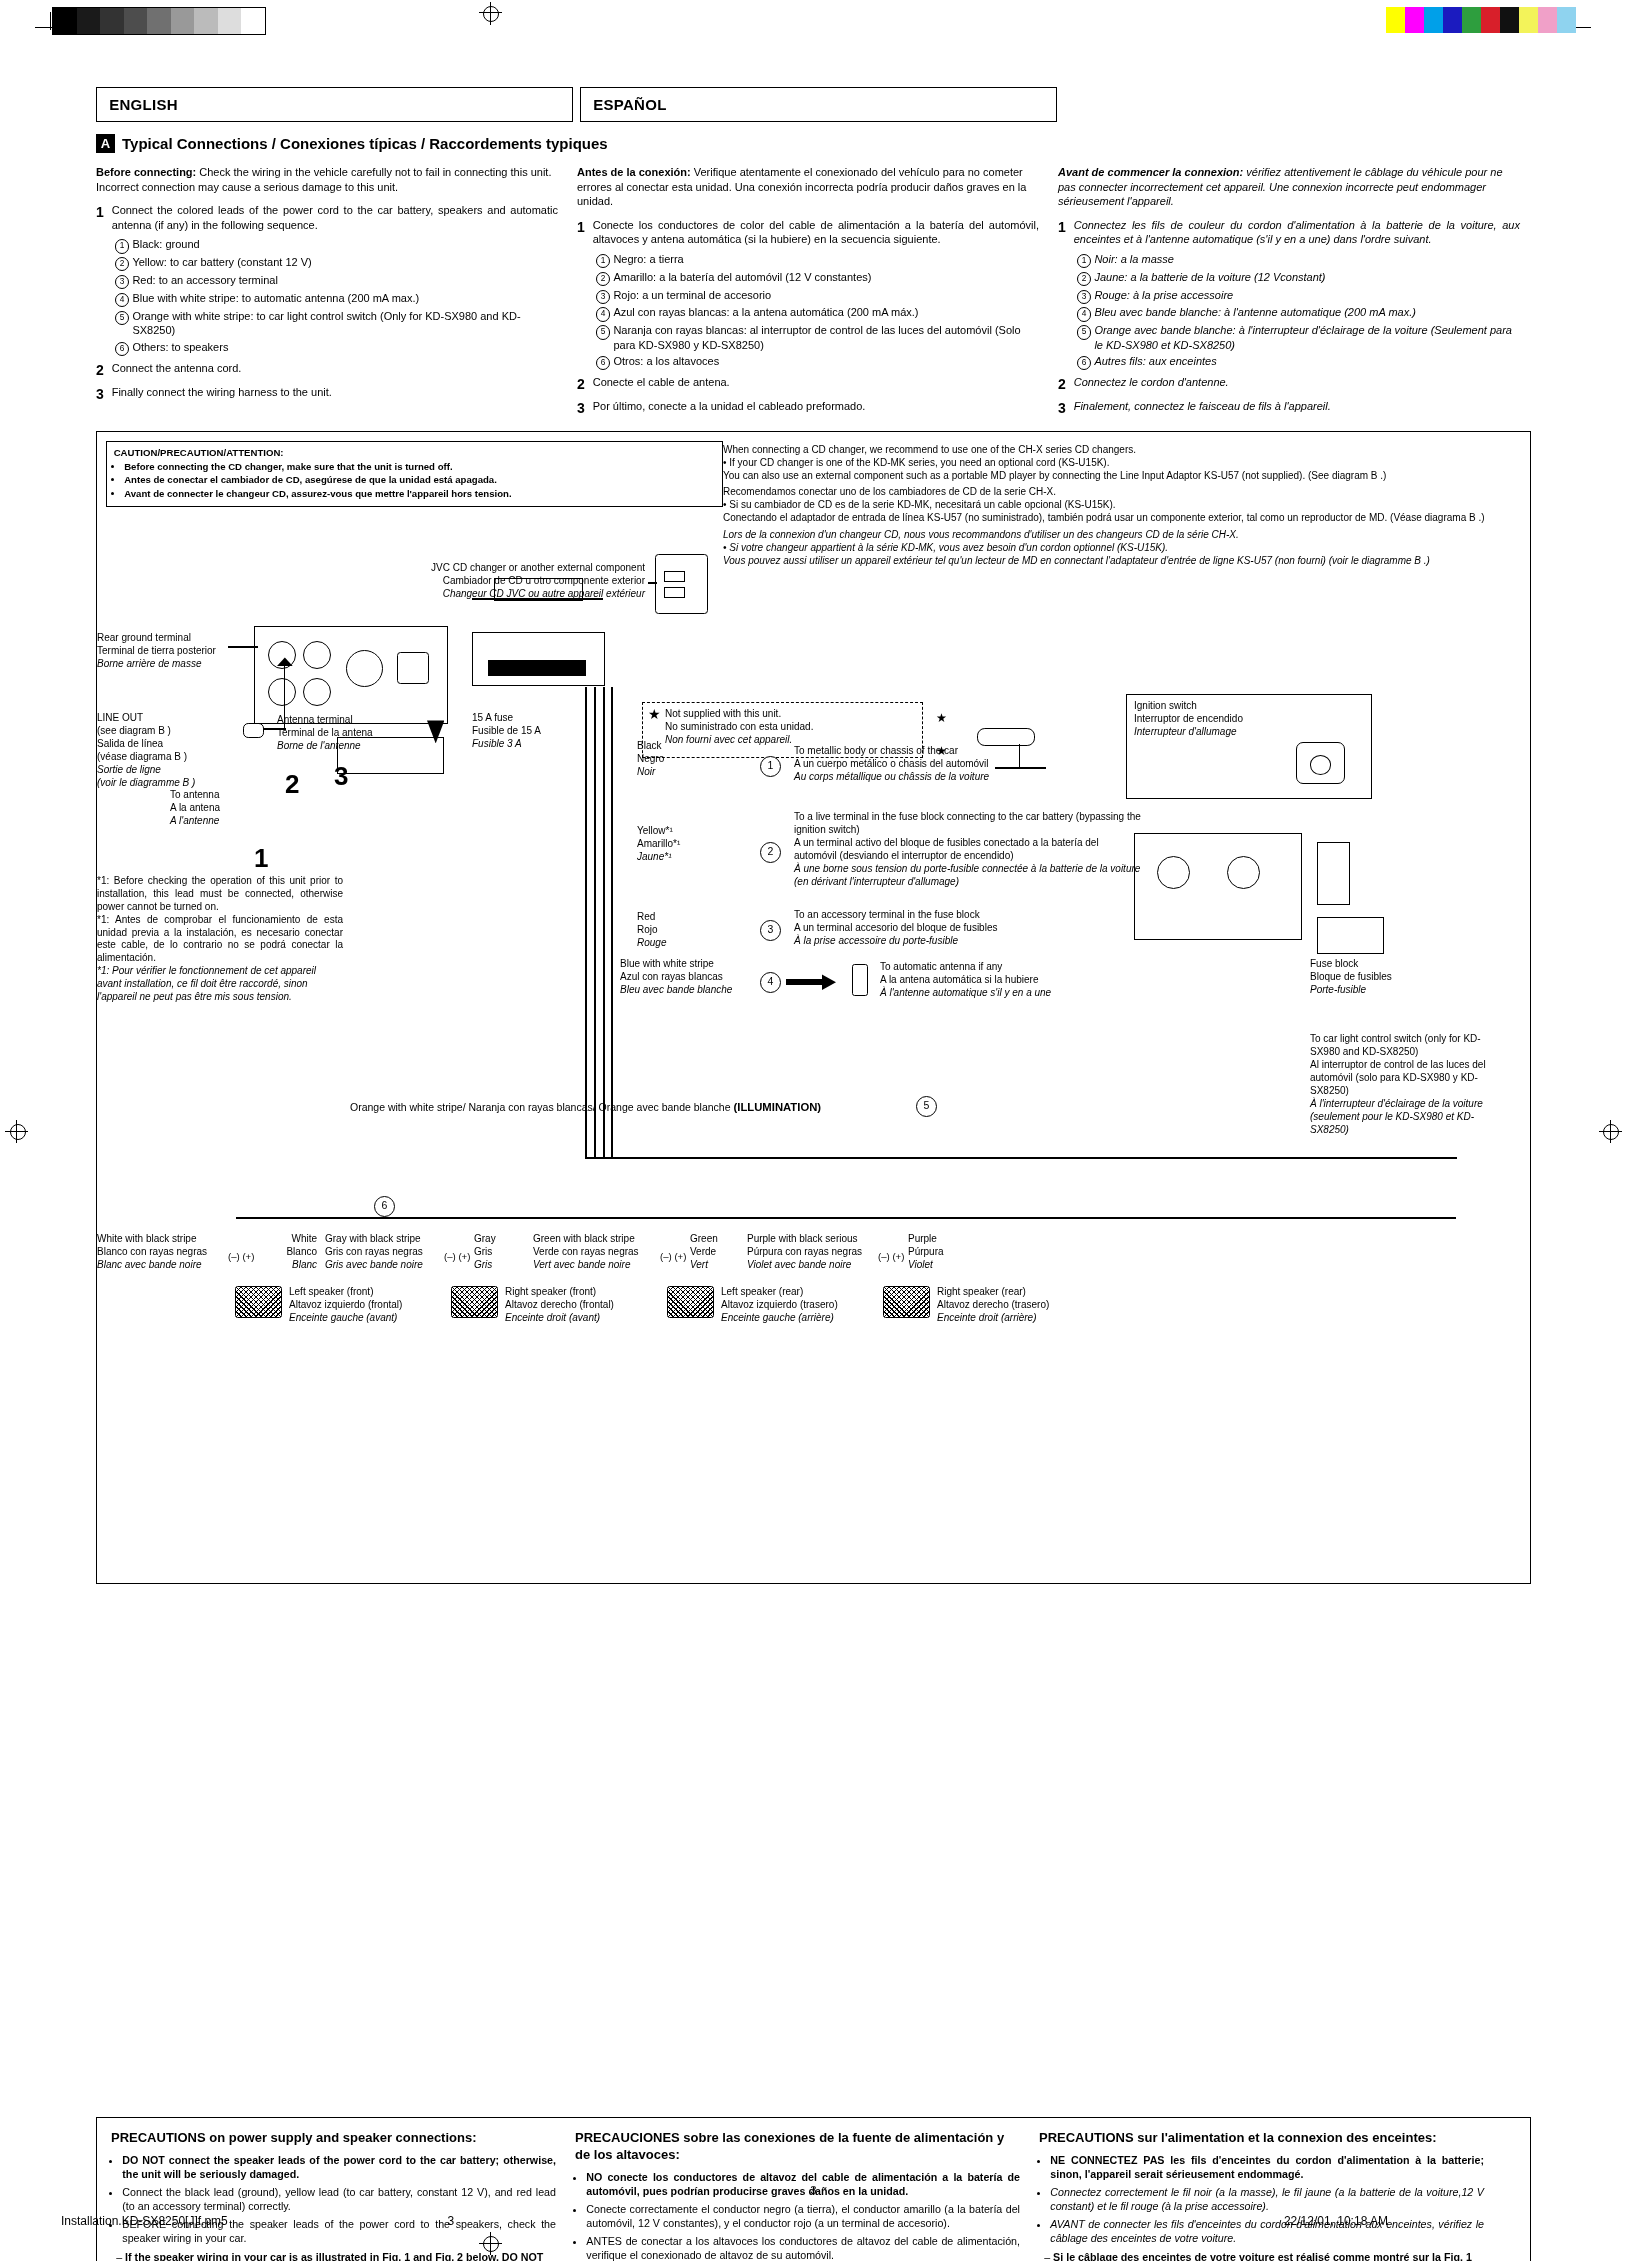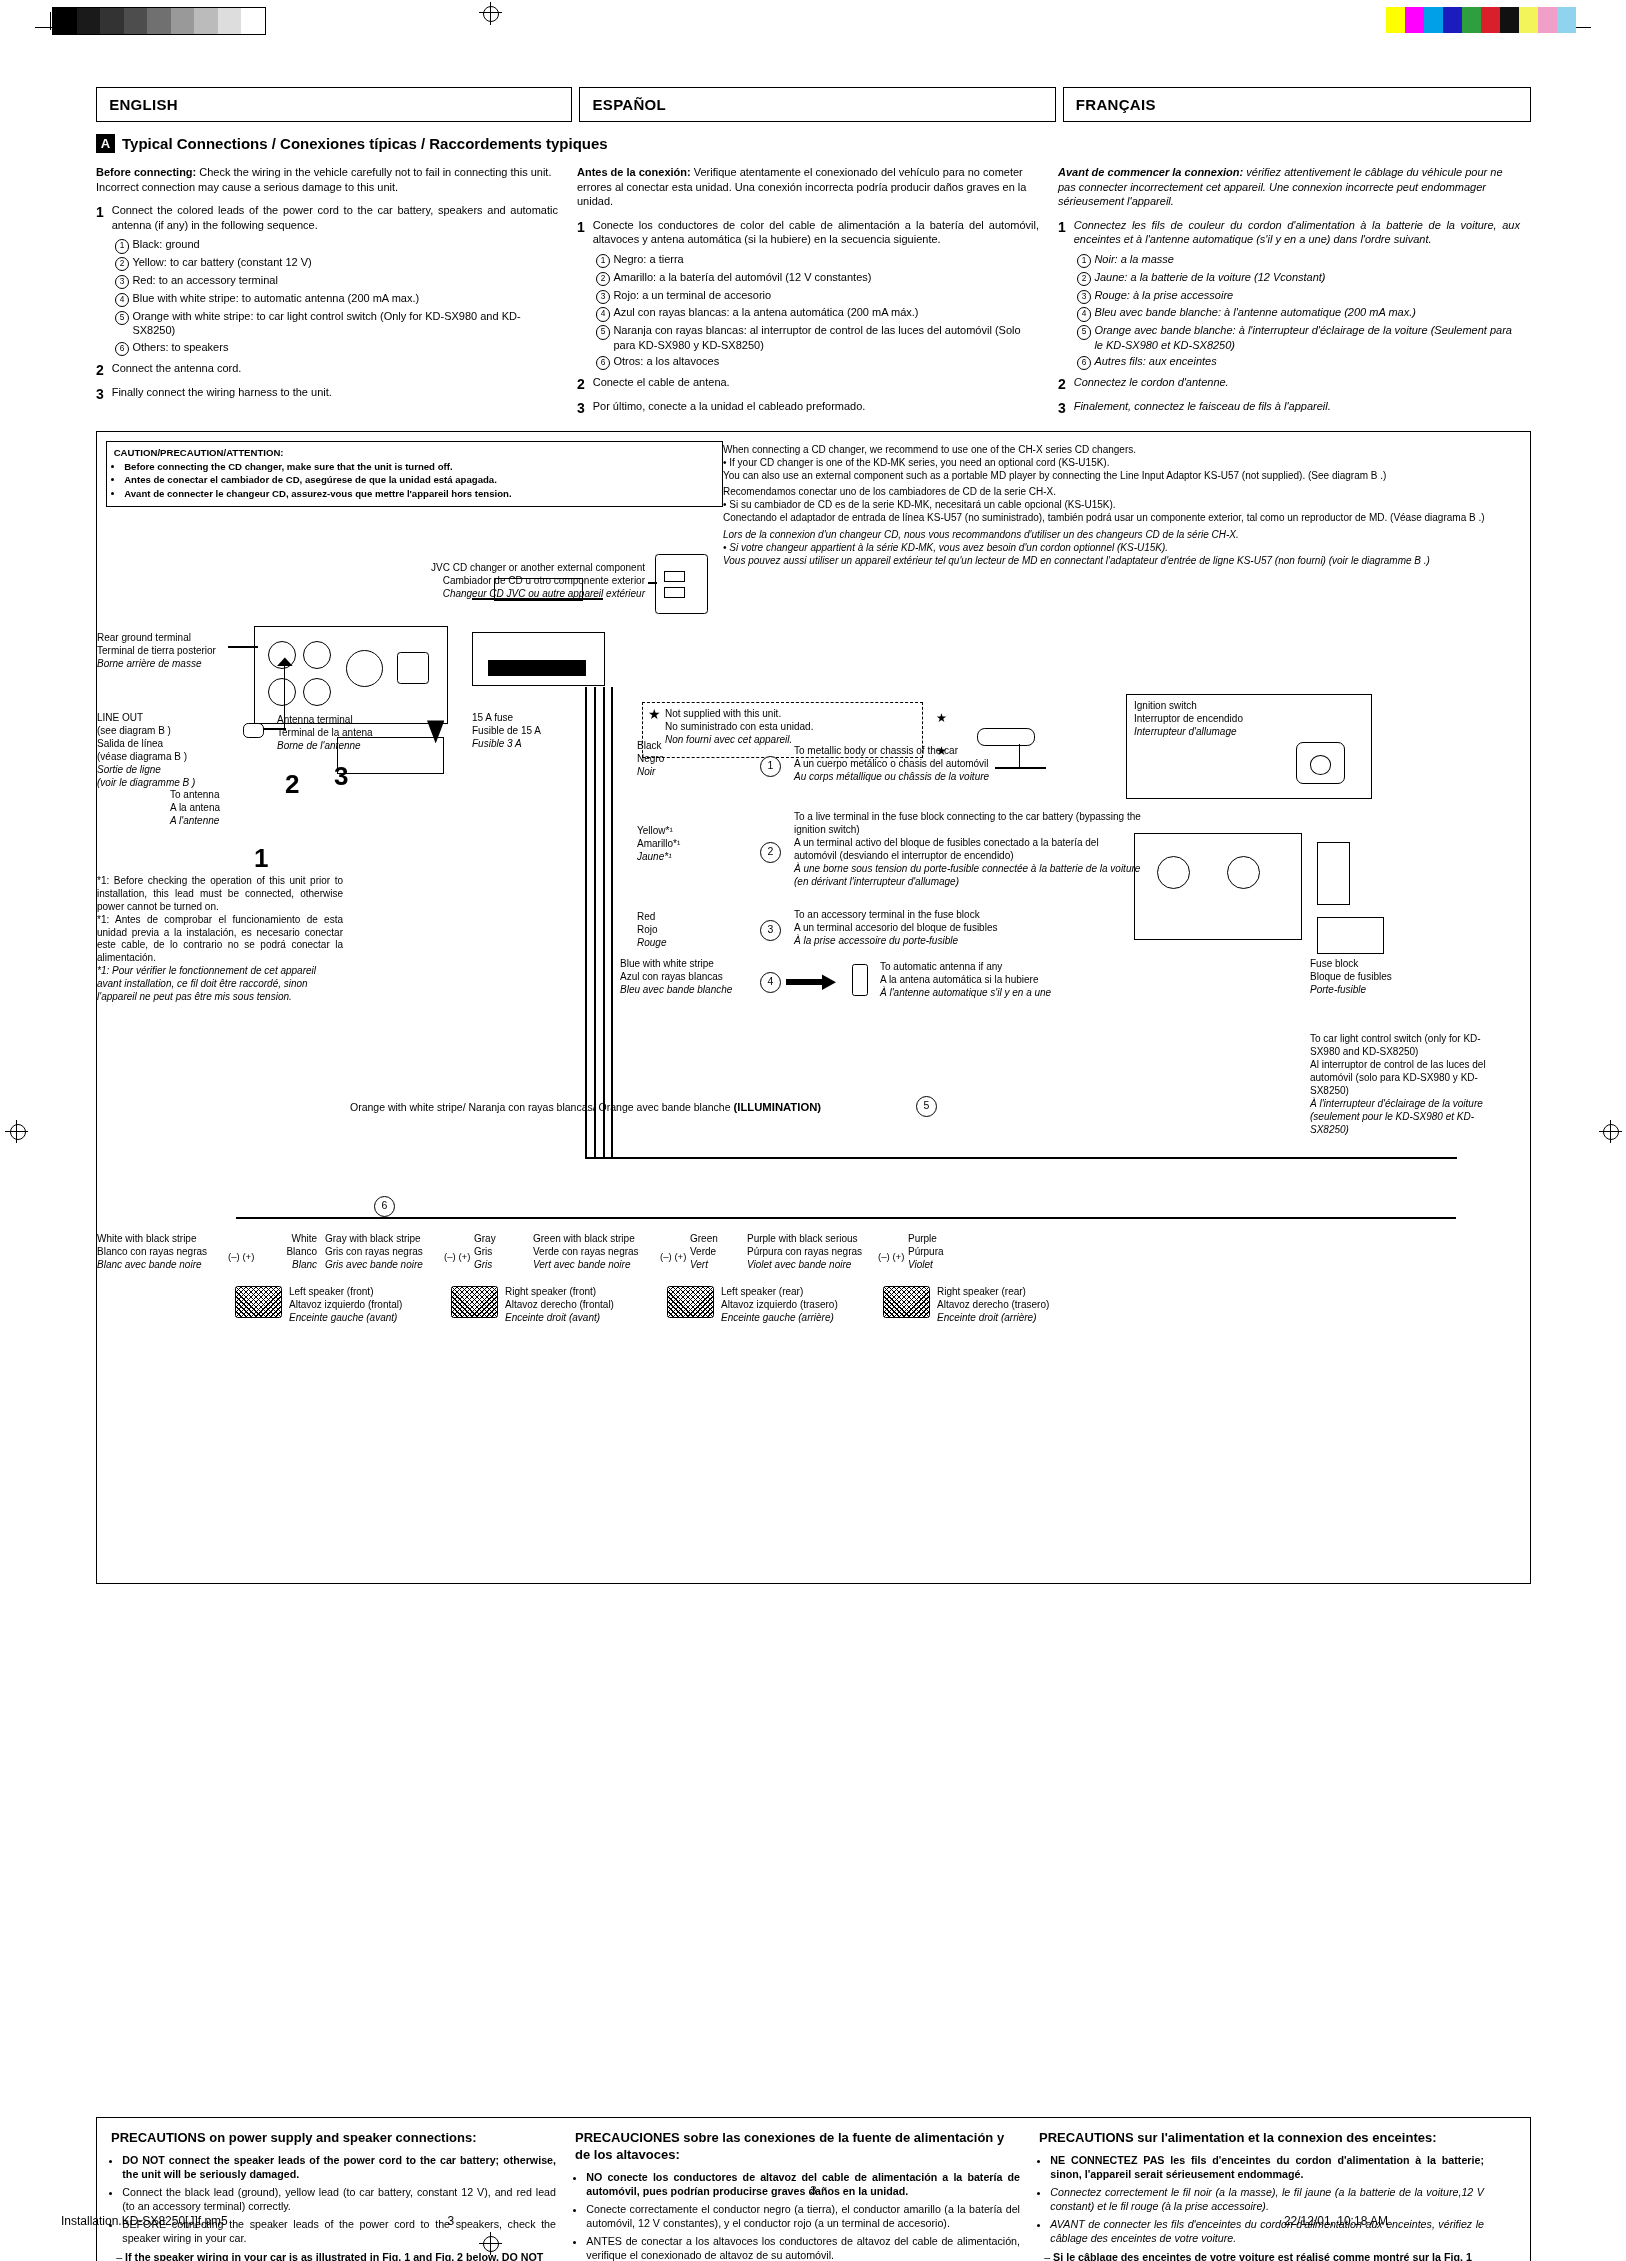--- a/index.html
+++ b/index.html
@@ -127,23 +127,20 @@
 
   <div class="frame">
 
     <div class="langbar">
       <div class="langbox lb1">
           <span>ENGLISH</span>
         </div>
       <div class="langbox lb2">
           <span>ESPAÑOL</span>
         </div>
-      <div class="langbox lb3">
-          <span>FRANÇAIS</span>
-        </div>
     </div>
 
     <div class="sectiontitle">
       <div class="sqA">A</div>
       <h2>Typical Connections / Conexiones típicas / Raccordements typiques</h2>
     </div>
 
     <div class="cols">
 
       <div class="col">

